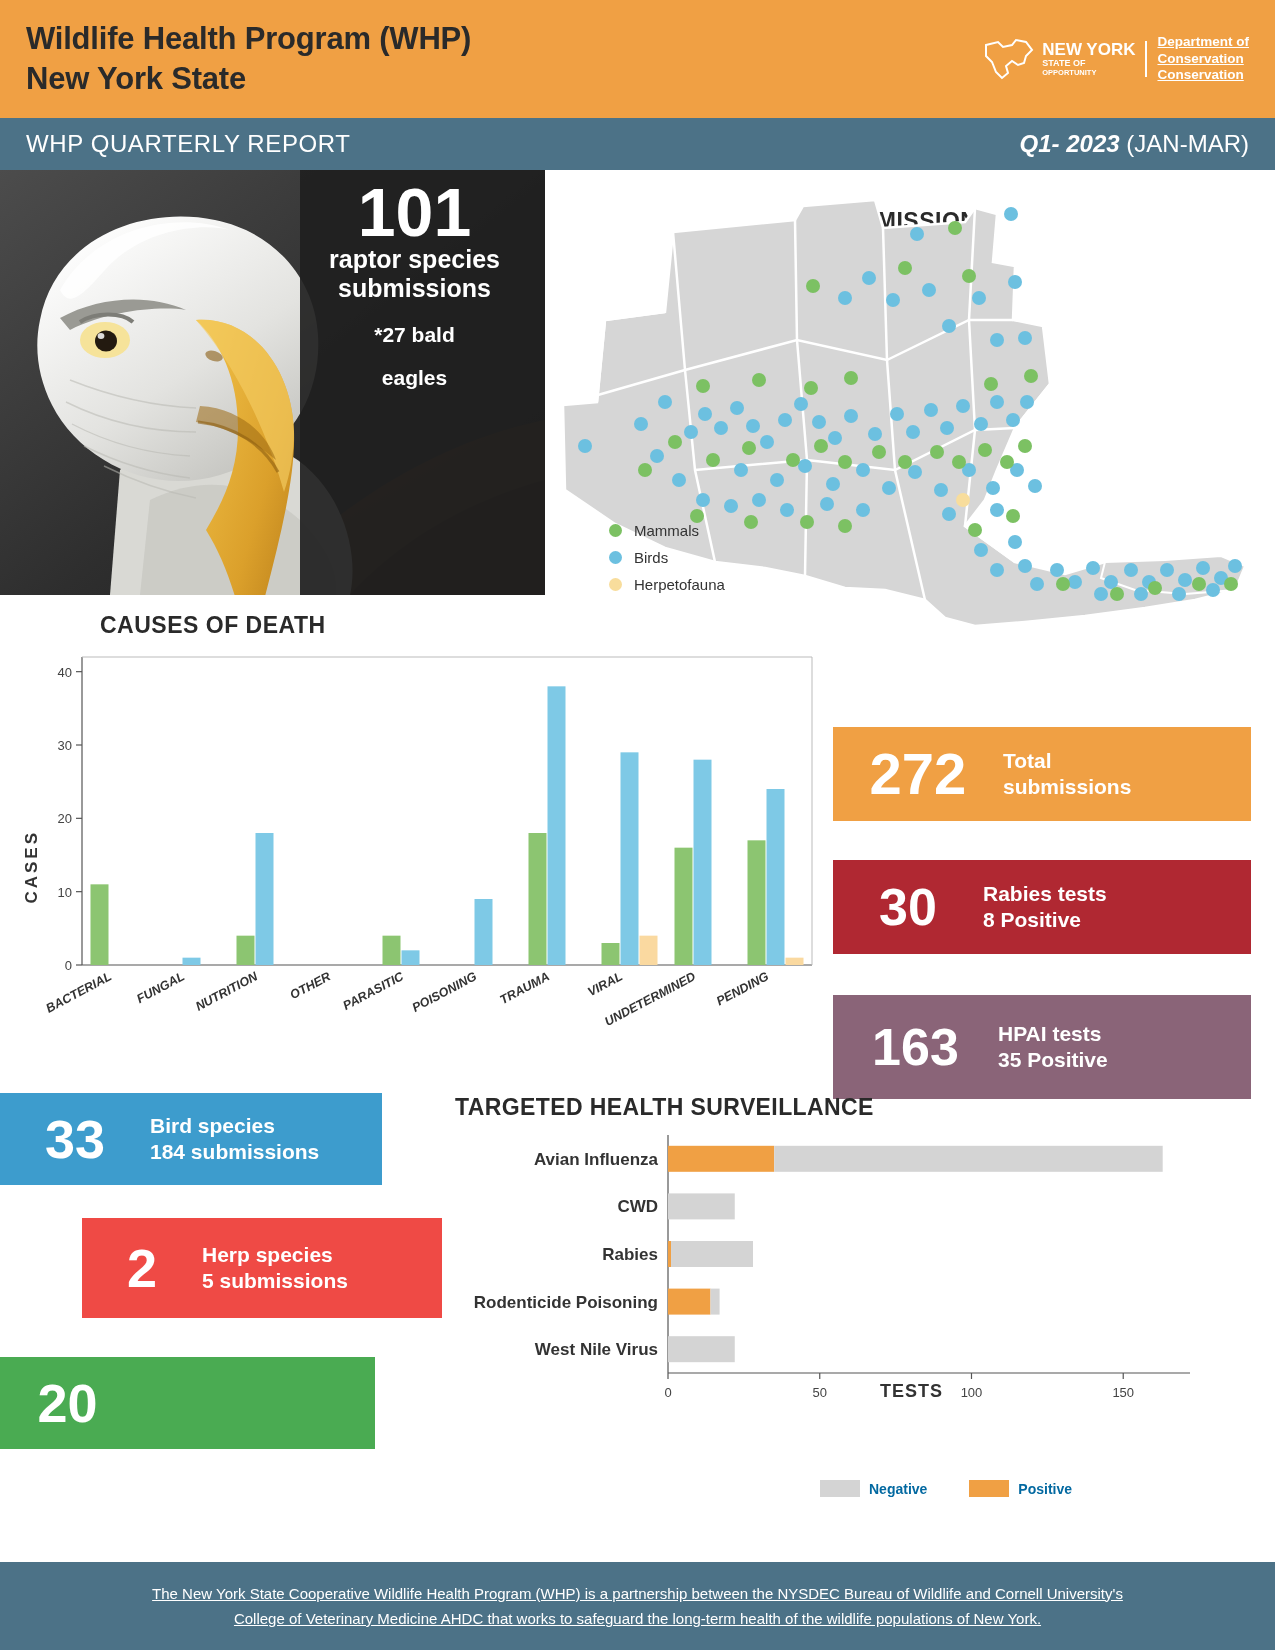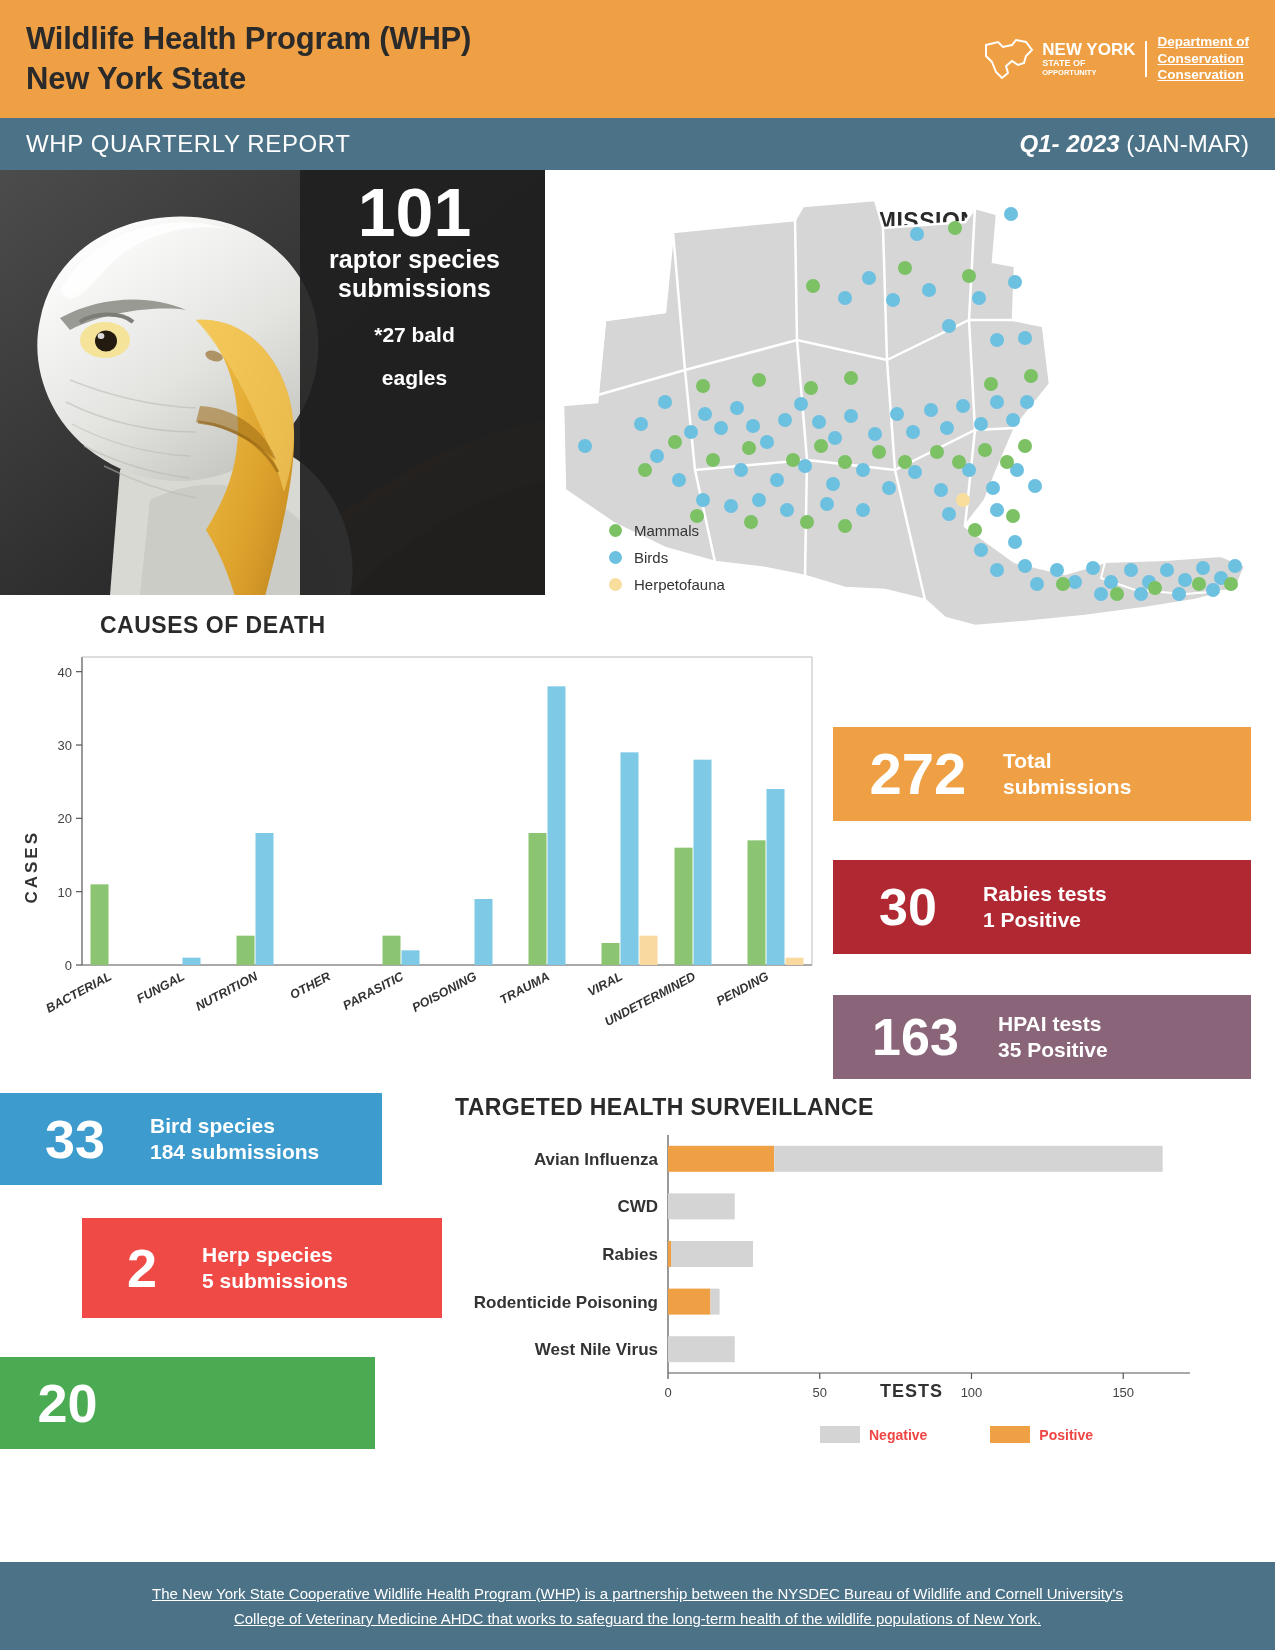--- a/index.html
+++ b/index.html
@@ -133,21 +133,21 @@
     font-size: 52px; font-weight: bold;
     text-align: center;
     line-height: 1;
   }
   .statbox .txt { font-size: 21px; font-weight: bold; line-height: 1.22; }
 
   #box-total { left: 833px; top: 727px; width: 418px; height: 94px; background: #f0a044; }
   #box-total .num { width: 170px; font-size: 58px; }
   #box-rabies { left: 833px; top: 860px; width: 418px; height: 94px; background: #b02832; }
   #box-rabies .num { width: 150px; }
-  #box-hpai { left: 833px; top: 995px; width: 418px; height: 84px; background: #8a6478; }
+  #box-hpai { left: 833px; top: 995px; width: 418px; height: 104px; background: #8a6478; }
   #box-hpai .num { width: 165px; }
 
   
   #box-bird { left: 0px; top: 1093px; width: 382px; height: 92px; background: #3d9ccd; }
   #box-bird .num { width: 150px; font-size: 54px; }
   #box-herp { left: 82px; top: 1218px; width: 360px; height: 100px; background: #ef4a45; }
   #box-herp .num { width: 120px; font-size: 54px; }
   #box-mammal { left: 0px; top: 1357px; width: 375px; height: 92px; background: #4aab52; }
   #box-mammal .num { width: 135px; font-size: 54px; }
 
@@ -160,23 +160,23 @@
   }
   .ths-chart { position: absolute; left: 420px; top: 1125px; width: 800px; height: 320px; }
   .ths-xlabel {
     position: absolute;
     left: 880px; top: 1381px;
     font-size: 18px; font-weight: bold; color: #333;
     letter-spacing: 1px;
   }
   .ths-legend {
     position: absolute;
-    left: 820px; top: 1426px;
+    left: 820px; top: 1480px;
     display: flex; align-items: center;
-    font-size: 14px; font-weight: bold; color: #ef4444; gap: 21px;
+    font-size: 14px; font-weight: bold; color: #0369a1;
   }
   .ths-legend .sw { width: 40px; height: 17px; margin-right: 9px; }
   .ths-legend .item { display: flex; align-items: center; margin-right: 42px; }
 
   
   .footer {
     position: absolute;
     left: 0; bottom: 0;
     width: 1275px; height: 88px;
     background: #4c7287;
@@ -521,21 +521,21 @@
   <div class="num">272</div>
   <div class="txt">
     <div>Total</div>
     <div>submissions</div>
   </div>
 </div>
 <div class="statbox" id="box-rabies">
   <div class="num">30</div>
   <div class="txt">
     <div>Rabies tests</div>
-    <div>1 Positive</div>
+    <div>8 Positive</div>
   </div>
 </div>
 <div class="statbox" id="box-hpai">
   <div class="num">163</div>
   <div class="txt">
     <div>HPAI tests</div>
     <div>35 Positive</div>
   </div>
 </div>
 

